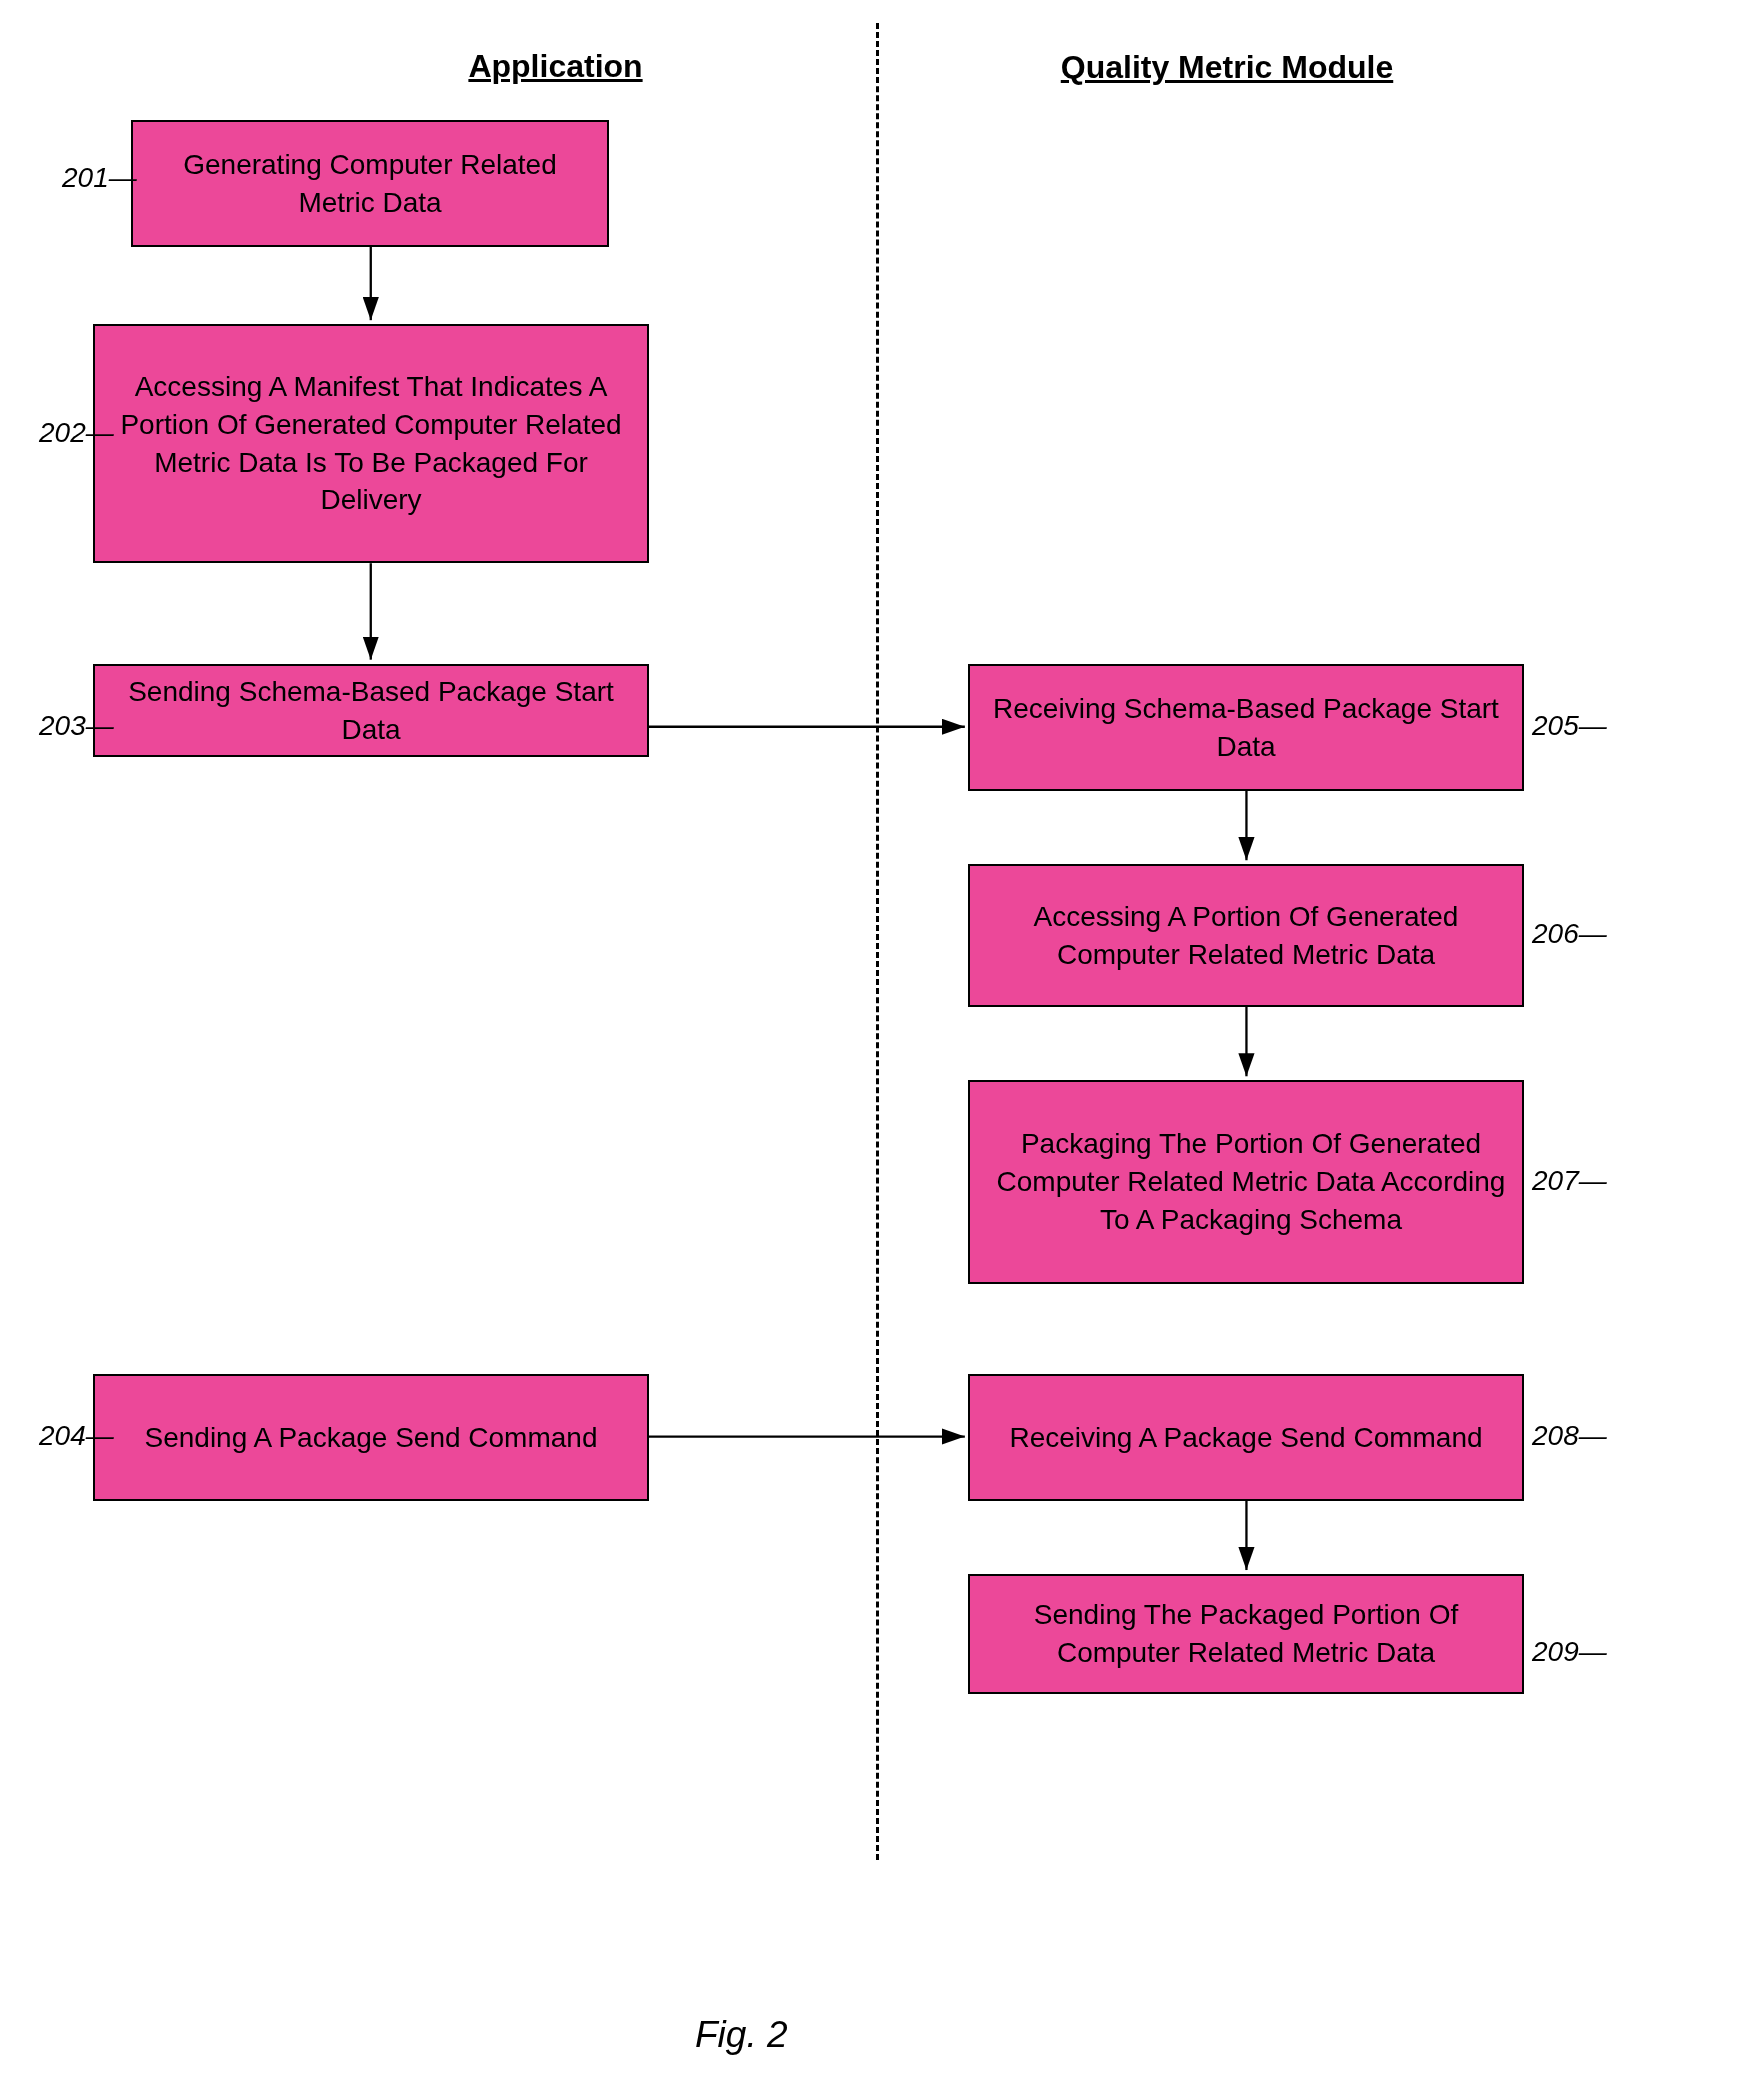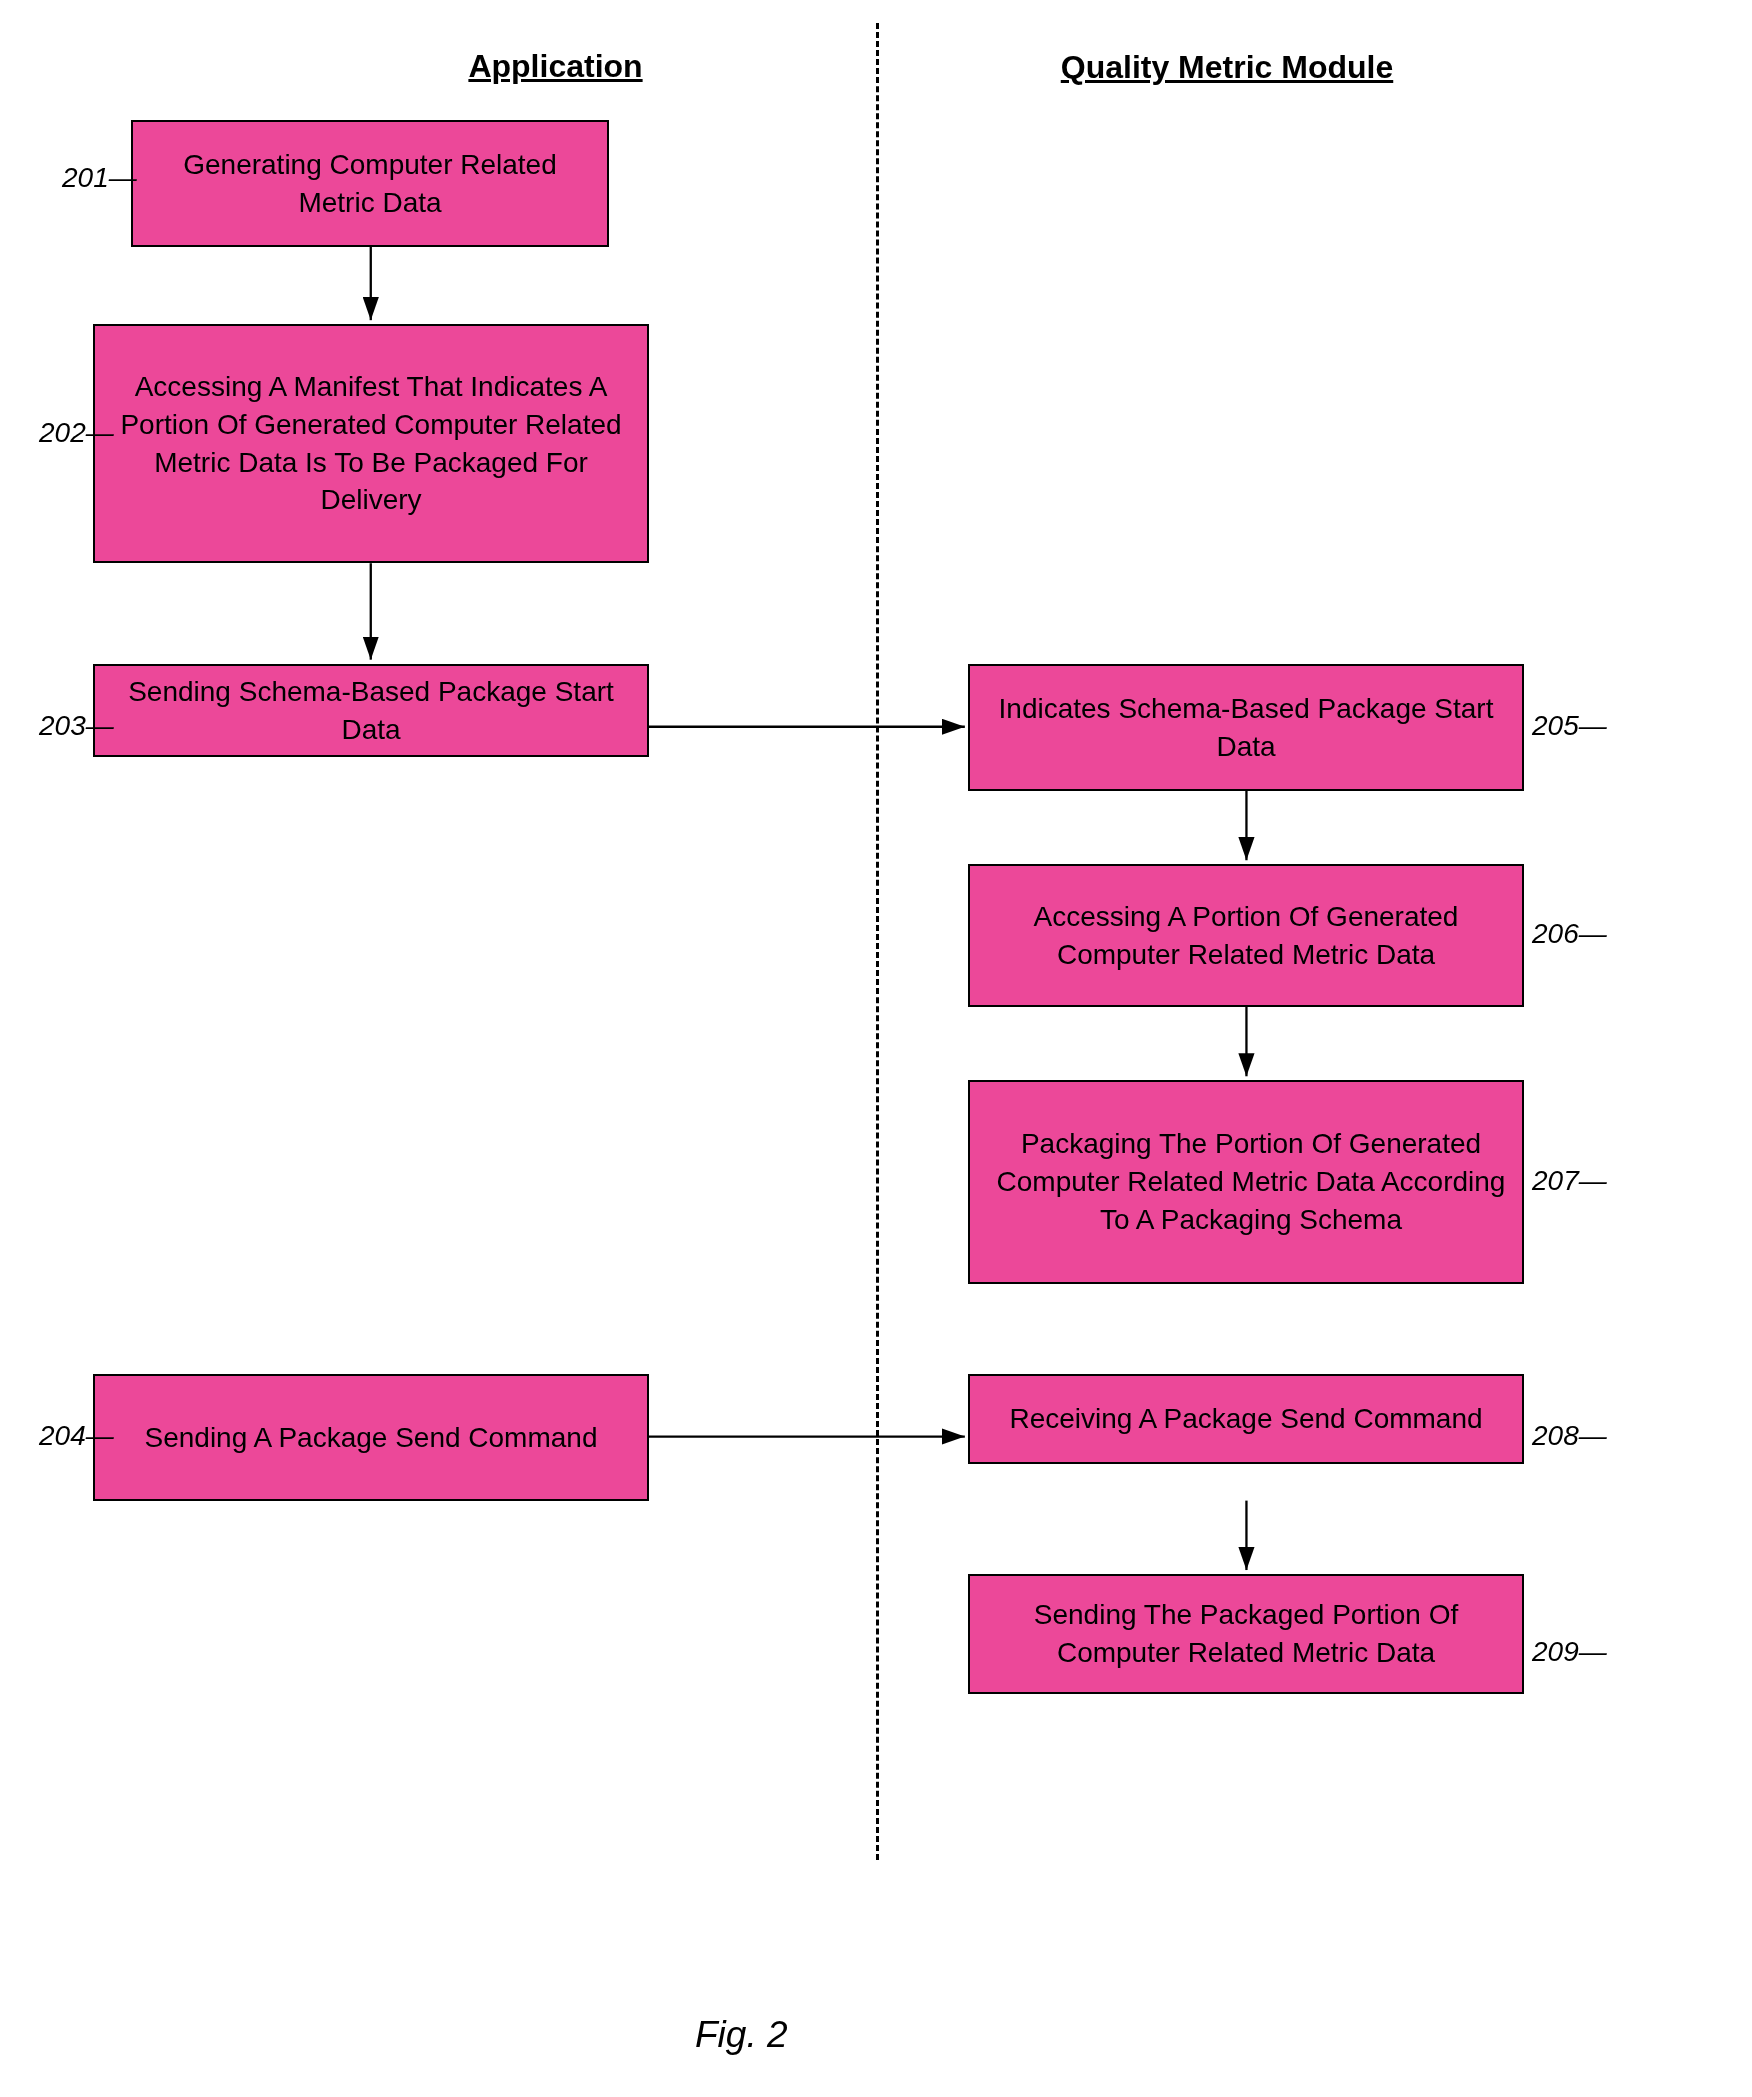--- a/index.html
+++ b/index.html
@@ -117,33 +117,33 @@
 Indicates A Portion Of Generated
 Computer Related Metric Data
 Is To Be Packaged For Delivery</div>
     <div class="ref-label" style="left: 39px; top: 417px;">202—</div>
     <div class="flow-box" style="left: 93px; top: 664px; width: 556px; height: 93px;">Sending Schema-Based Package
 Start Data</div>
     <div class="ref-label" style="left: 39px; top: 710px;">203—</div>
     <div class="flow-box" style="left: 93px; top: 1374px; width: 556px; height: 127px;">Sending A Package Send
 Command</div>
     <div class="ref-label" style="left: 39px; top: 1420px;">204—</div>
-    <div class="flow-box" style="left: 968px; top: 664px; width: 556px; height: 127px;">Indicates Schema-Based
+    <div class="flow-box" style="left: 968px; top: 664px; width: 556px; height: 127px;">Receiving Schema-Based
 Package Start Data</div>
     <div class="ref-label" style="left: 1532px; top: 710px;">205—</div>
     <div class="flow-box" style="left: 968px; top: 864px; width: 556px; height: 143px;">Accessing A Portion Of
 Generated Computer Related
 Metric Data</div>
     <div class="ref-label" style="left: 1532px; top: 918px;">206—</div>
     <div class="flow-box" style="left: 968px; top: 1080px; width: 556px; height: 204px; padding-left: 24px;">Packaging The Portion Of
 Generated Computer Related
 Metric Data According To A
 Packaging Schema</div>
     <div class="ref-label" style="left: 1532px; top: 1165px;">207—</div>
-    <div class="flow-box" style="left: 968px; top: 1374px; width: 556px; height: 90px;">Receiving A Package Send
+    <div class="flow-box" style="left: 968px; top: 1374px; width: 556px; height: 127px;">Receiving A Package Send
 Command</div>
     <div class="ref-label" style="left: 1532px; top: 1420px;">208—</div>
     <div class="flow-box" style="left: 968px; top: 1574px; width: 556px; height: 120px;">Sending The Packaged
 Portion Of Computer Related
 Metric Data</div>
     <div class="ref-label" style="left: 1532px; top: 1636px;">209—</div>
   </div>
 
 
 </body></html>

